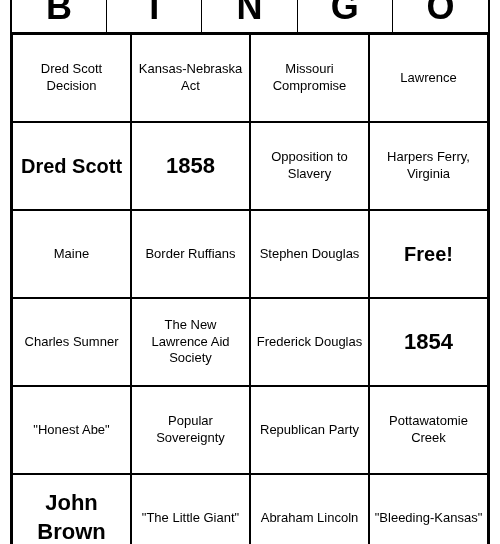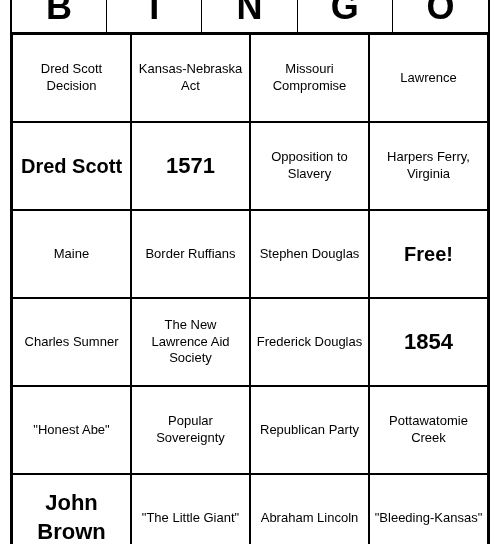--- a/index.html
+++ b/index.html
@@ -86,21 +86,21 @@
       <div class="bingo-header-cell">N</div>
       <div class="bingo-header-cell">G</div>
       <div class="bingo-header-cell">O</div>
     </div>
   <div class="bingo-grid">
   <div class="bingo-cell">Dred Scott Decision</div>
       <div class="bingo-cell">Kansas-Nebraska Act</div>
       <div class="bingo-cell">Missouri Compromise</div>
       <div class="bingo-cell">Lawrence</div>
       <div class="bingo-cell xl-text">Dred Scott</div>
-      <div class="bingo-cell large-text">1571</div>
+      <div class="bingo-cell large-text">1858</div>
       <div class="bingo-cell">Opposition to Slavery</div>
       <div class="bingo-cell">Harpers Ferry, Virginia</div>
       <div class="bingo-cell">Maine</div>
       <div class="bingo-cell">Border Ruffians</div>
       <div class="bingo-cell">Stephen Douglas</div>
       <div class="bingo-cell free">Free!</div>
       <div class="bingo-cell">Charles Sumner</div>
       <div class="bingo-cell">The New Lawrence Aid Society</div>
       <div class="bingo-cell">Frederick Douglas</div>
       <div class="bingo-cell large-text">1854</div>

